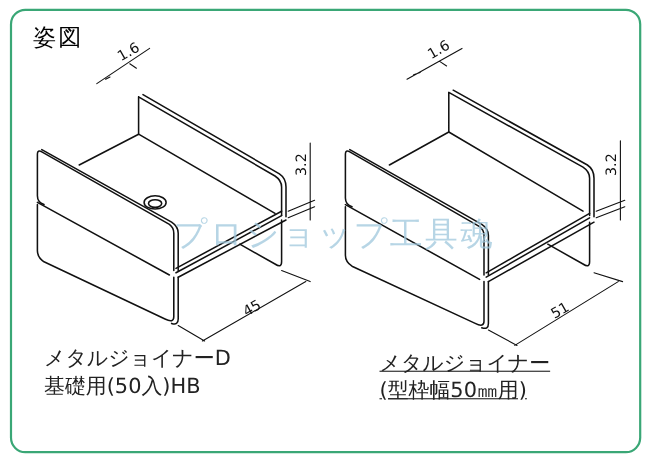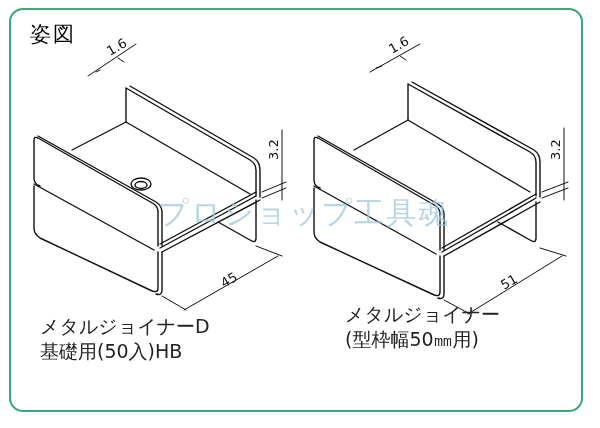--- a/index.html
+++ b/index.html
@@ -7,21 +7,21 @@
          font-family: "DejaVu Sans", sans-serif; }
   .frame { position: absolute; left: 9px; top: 8px; width: 574px; height: 404px;
            border: 2.5px solid #3aa776; border-radius: 14px; box-sizing: border-box; }
   .title { position: absolute; left: 30px; top: 20px; font-size: 21px; color: #000000;
            letter-spacing: 2px; }
   svg.drawing { position: absolute; left: 0; top: 0; }
   .caption { position: absolute; font-size: 19px; line-height: 25px;
              color: #222222; }
   .caption div { white-space: nowrap; }
   .cap-left { left: 40px; top: 314px; width: 240px; }
-  .cap-right { left: 345px; top: 302px; width: 230px; }
+  .cap-right { left: 345px; top: 318px; width: 230px; text-decoration: underline; }
   .dim { font-family: "DejaVu Sans", sans-serif; font-size: 13px; fill: #111; }
   .watermark { position: absolute; left: 158px; top: 193px; font-size: 30px;
                color: #9fc8dd; opacity: 0.75; letter-spacing: 2px; white-space: nowrap; }
 </style>
 </head>
 <body>
 
 <div class="frame"></div>
 <div class="title">姿図</div>
 

